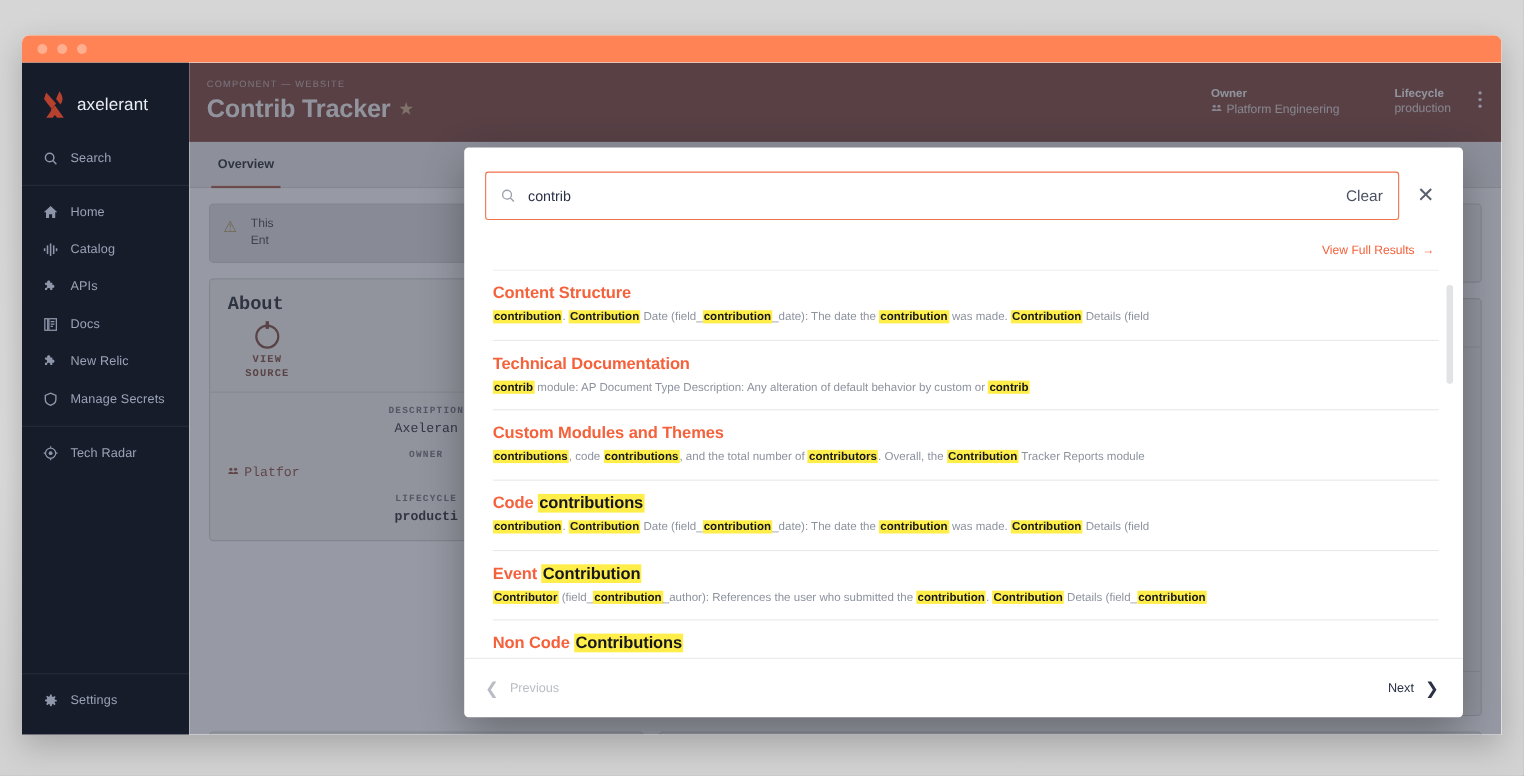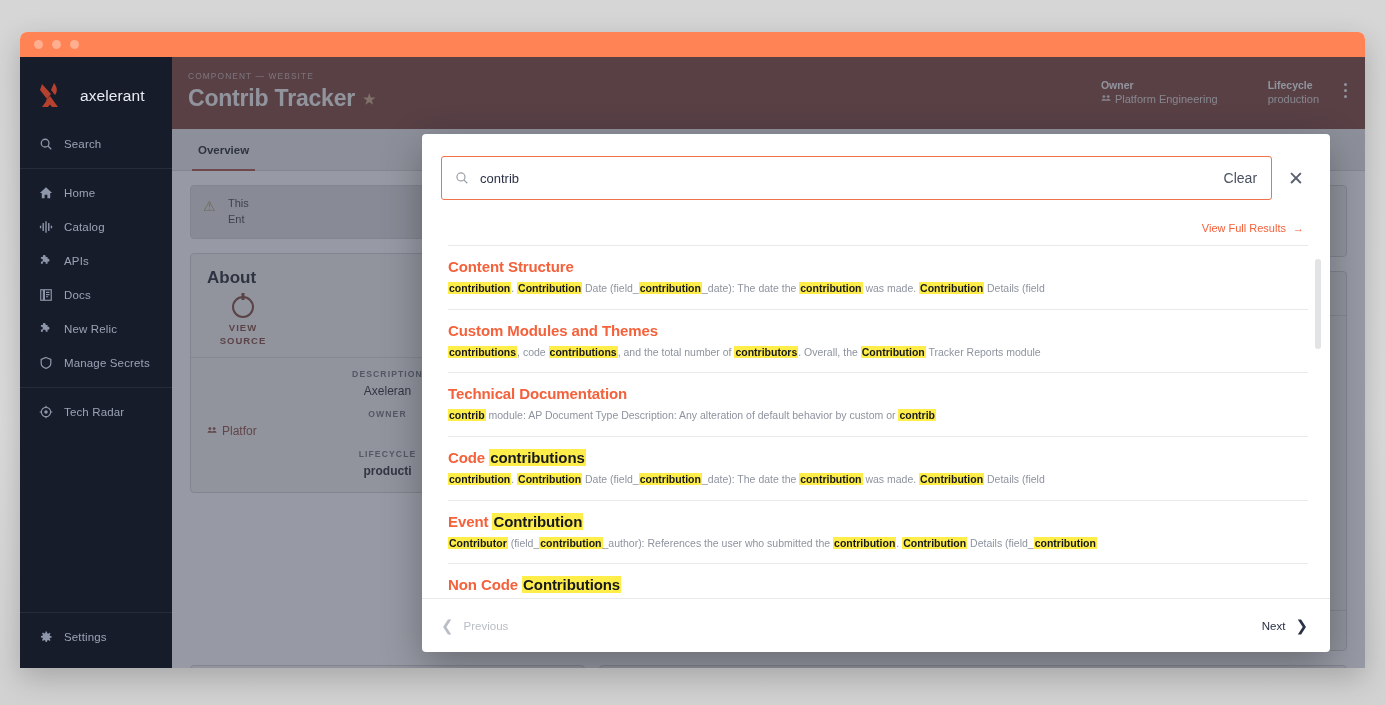--- a/index.html
+++ b/index.html
@@ -36,21 +36,21 @@
   .app { position: relative; width: 100%; height: 611px; display: flex; background: #fff; }
 
   
   .sidebar {
     width: 152px; flex: 0 0 152px;
     background: #171c2b;
     display: flex; flex-direction: column;
     color: #9aa3b5;
     padding-top: 18px;
   }
-  .logo { display: flex; align-items: center; gap: 15px; padding: 6px 0 16px 18px; }
+  .logo { display: flex; align-items: center; gap: 5px; padding: 6px 0 16px 18px; }
   .logo-mark { width: 27px; height: 30px; position: relative; flex: 0 0 27px; }
   .logo-text { color: #e9ecf2; font-size: 15.5px; letter-spacing: .1px; }
   .nav-row {
     display: flex; align-items: center; gap: 11px;
     height: 34px; padding-left: 18px;
     font-size: 11.5px; color: #9aa3b5; letter-spacing: .15px;
     cursor: pointer;
   }
   .nav-row .ico { width: 15px; height: 15px; display: flex; align-items: center; justify-content: center; color: #8e97aa; flex: 0 0 15px; }
   .nav-sep { height: 1px; background: rgba(255,255,255,.07); margin: 7px 0; }
@@ -78,21 +78,21 @@
 
   .content { padding: 14px 18px; display: flex; gap: 14px; }
   .col-l { width: 395px; flex: 0 0 395px; }
   .col-r { flex: 1 1 auto; }
   .alert {
     background: #ededee; border: 1px solid #e0e1e3; border-radius: 4px;
     padding: 10px 12px; display: flex; gap: 9px; font-size: 11px; color: #4a5160; line-height: 1.45;
     margin-bottom: 14px;
   }
   .warn-ico { color: #d19a3e; font-size: 14px; flex: 0 0 16px; }
-  .card { background: #fff; border: 1px solid #e0e1e3; border-radius: 4px; }
+  .card { background: #fff; border: 1px solid #e0e1e3; border-radius: 4px; font-family: Liberation Mono, monospace; }
   .card-hd { font-size: 17px; font-weight: 700; color: #2b3246; padding: 14px 16px 8px; }
   .gh { display: flex; flex-direction: column; align-items: center; gap: 3px; width: 72px; margin: 0 0 10px 16px; }
   .gh-circ { width: 22px; height: 22px; border-radius: 50%; border: 2.5px solid #b04a37; position: relative; }
   .gh-circ::after { content:""; position:absolute; width:3px; height:7px; background:#b04a37; left:50%; transform:translateX(-50%); top:-5px; }
   .gh-lbl { font-size: 9.5px; letter-spacing: 1px; color: #b04a37; font-weight: 700; text-align: center; line-height: 1.4; }
   .divline { height: 1px; background: #e6e7ea; }
   .fld { padding: 11px 16px 0; text-align: center; }
   .fld-lbl { font-size: 8.6px; letter-spacing: 1.1px; color: #7b8190; text-transform: uppercase; font-weight: 700; }
   .fld-val { font-size: 12px; color: #32394a; margin-top: 5px; }
   .fld-val.link { color: #c0503a; display: flex; align-items: center; gap: 5px; }
@@ -401,26 +401,26 @@
           </a>
         </div>
 
         <div class="results">
           <div class="rlist" id="rlist">
                 <div class="ritem">
                   <div class="rtitle"><span>Content Structure</span></div>
                   <div class="rsnip"><mark>contribution</mark><span class="u">. </span><mark>Contribution</mark><span class="u"> Date (field_</span><mark>contribution</mark><span class="u">_date): The date the </span><mark>contribution</mark><span class="u"> was made. </span><mark>Contribution</mark><span class="u"> Details (field</span></div>
                 </div>
                 <div class="ritem">
+                  <div class="rtitle"><span>Technical Documentation</span></div>
+                  <div class="rsnip"><mark>contrib</mark><span class="u"> module: AP Document Type Description: Any alteration of default behavior by custom or </span><mark>contrib</mark></div>
+                </div>
+                <div class="ritem">
                   <div class="rtitle"><span>Custom Modules and Themes</span></div>
                   <div class="rsnip"><mark>contributions</mark><span class="u">, code </span><mark>contributions</mark><span class="u">, and the total number of </span><mark>contributors</mark><span class="u">. Overall, the </span><mark>Contribution</mark><span class="u"> Tracker Reports module</span></div>
-                </div>
-                <div class="ritem">
-                  <div class="rtitle"><span>Technical Documentation</span></div>
-                  <div class="rsnip"><mark>contrib</mark><span class="u"> module: AP Document Type Description: Any alteration of default behavior by custom or </span><mark>contrib</mark></div>
                 </div>
                 <div class="ritem">
                   <div class="rtitle"><span>Code </span><mark>contributions</mark></div>
                   <div class="rsnip"><mark>contribution</mark><span class="u">. </span><mark>Contribution</mark><span class="u"> Date (field_</span><mark>contribution</mark><span class="u">_date): The date the </span><mark>contribution</mark><span class="u"> was made. </span><mark>Contribution</mark><span class="u"> Details (field</span></div>
                 </div>
                 <div class="ritem">
                   <div class="rtitle"><span>Event </span><mark>Contribution</mark></div>
                   <div class="rsnip"><mark>Contributor</mark><span class="u"> (field_</span><mark>contribution</mark><span class="u">_author): References the user who submitted the </span><mark>contribution</mark><span class="u">. </span><mark>Contribution</mark><span class="u"> Details (field_</span><mark>contribution</mark></div>
                 </div>
                 <div class="ritem">

